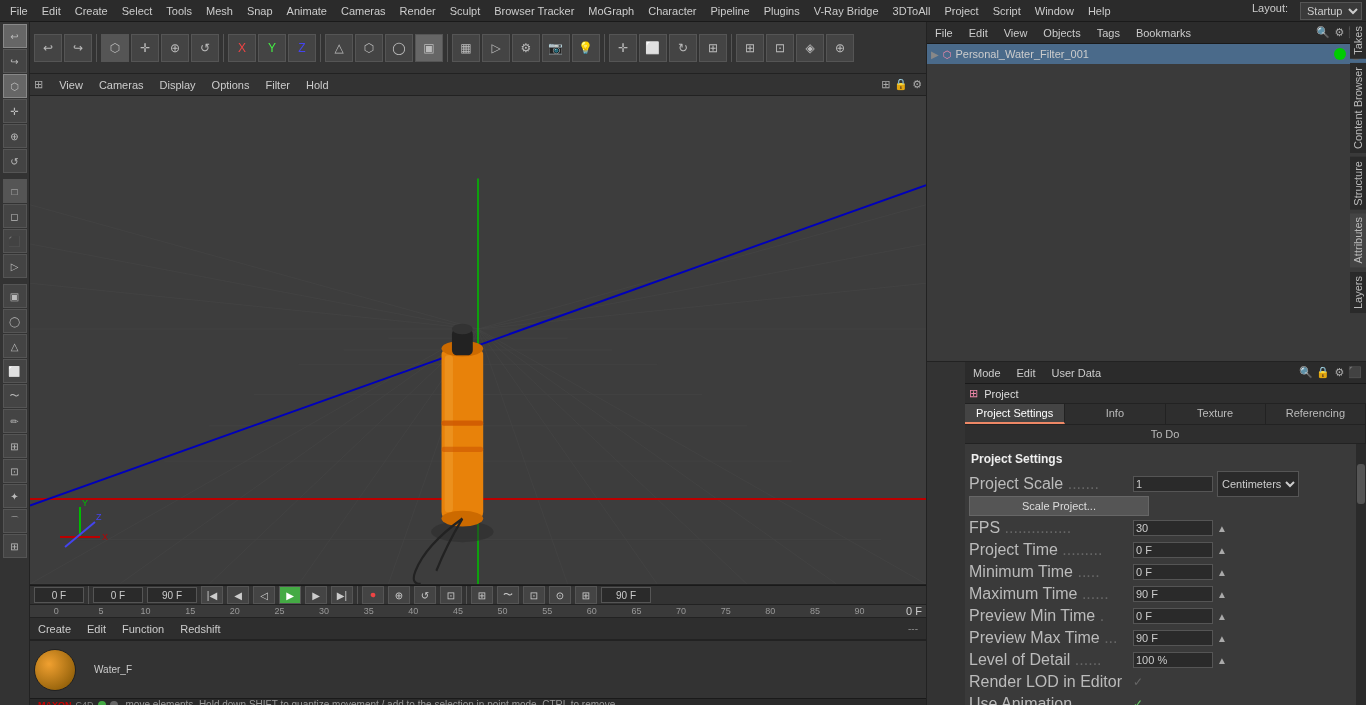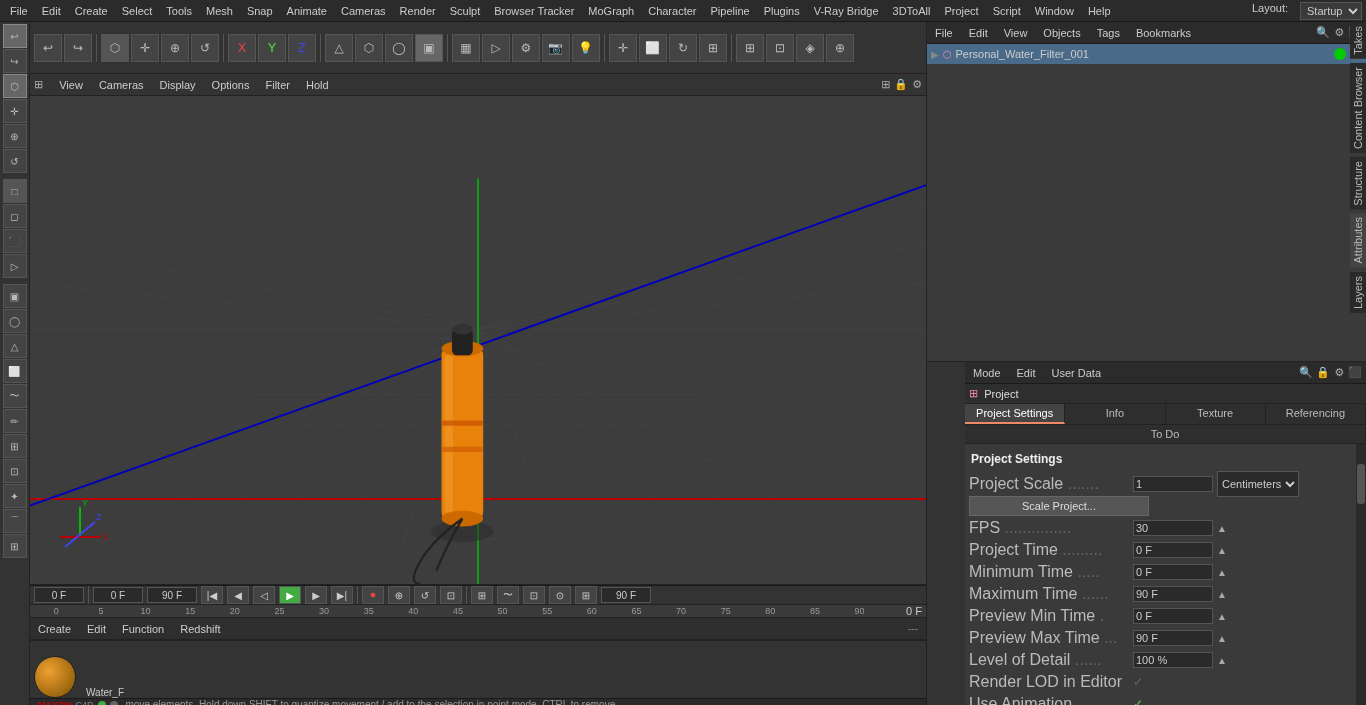--- a/index.html
+++ b/index.html
@@ -229,23 +229,23 @@
       background: #2a2a2a;
       border: 1px solid #555;
       color: #ccc;
       font-size: 10px;
       text-align: center;
     }
     #material-area {
       height: 58px;
       background: #333;
       display: flex;
-      align-items: flex-end;
+      align-items: center;
       padding: 0 4px;
-      gap: 4px;
+      gap: 12px;
       border-top: 1px solid #222;
     }
     #material-header {
       display: flex;
       align-items: center;
       gap: 8px;
       height: 22px;
       background: #2e2e2e;
       padding: 0 4px;
       border-bottom: 1px solid #222;

